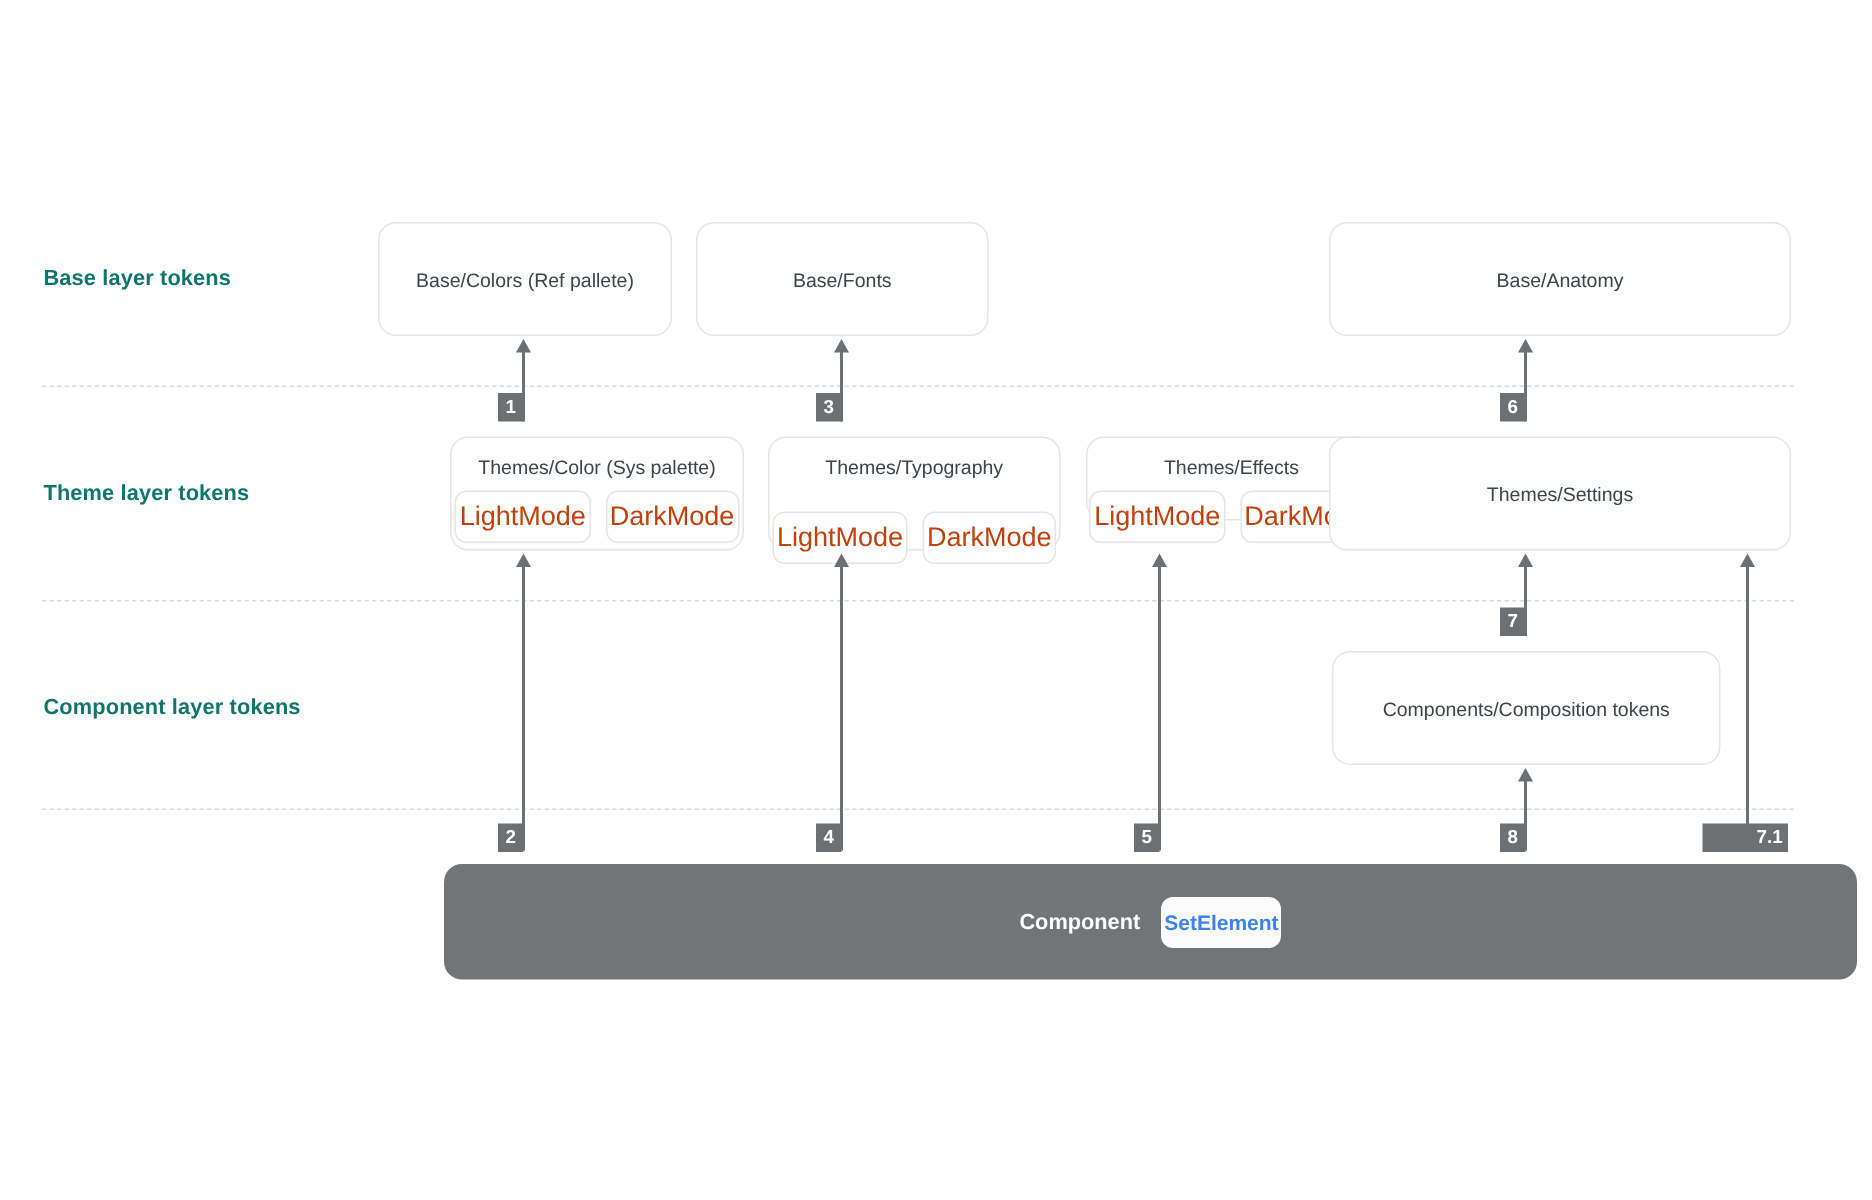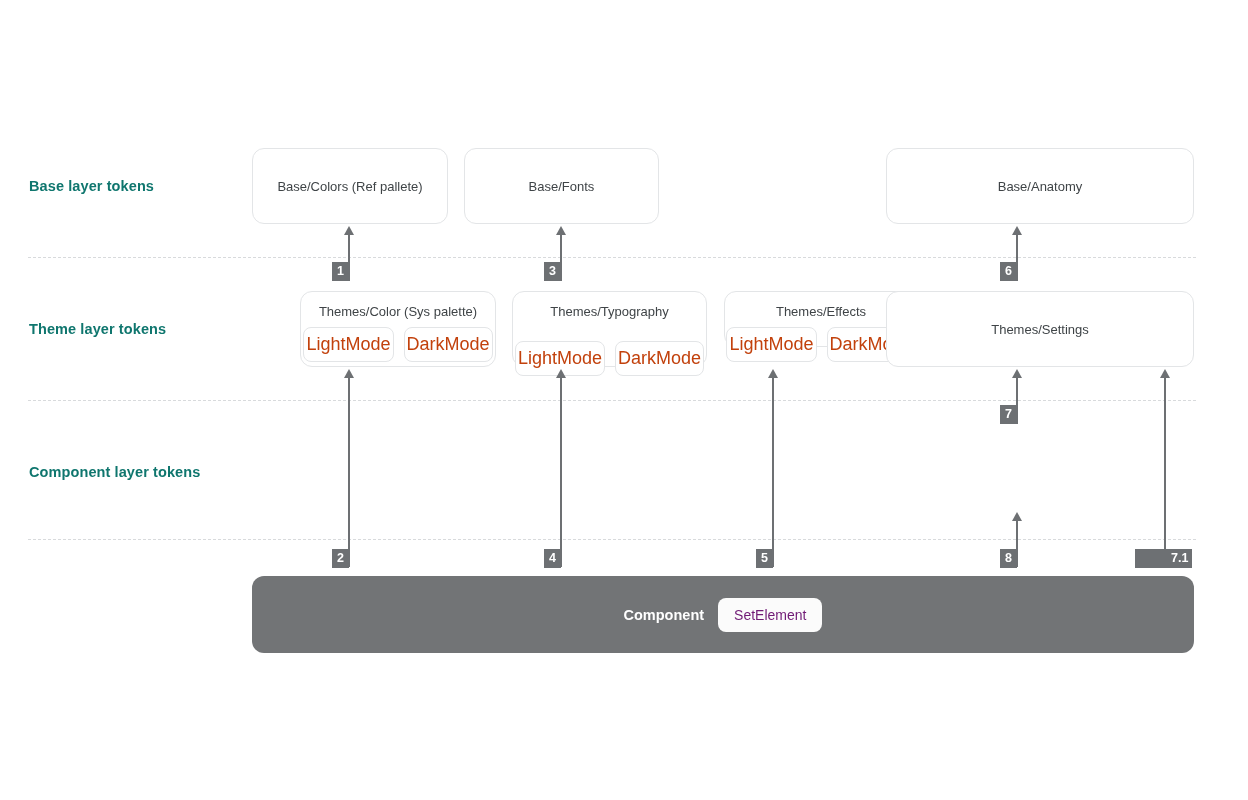--- a/index.html
+++ b/index.html
@@ -125,34 +125,35 @@
   
   .component-bar {
     position: absolute;
     box-sizing: border-box;
     background: #727476;
     border-radius: 12px;
     display: flex;
     align-items: center;
     justify-content: center;
     gap: 14px;
+    margin-left: 44px;
   }
   .component-bar-title {
     font-size: 14.5px;
     font-weight: bold;
     color: #ffffff;
     white-space: nowrap;
   }
   .component-bar-chip {
     background: #fbfbfb;
-    color: #701a75;
+    color: #3b82f6;
     font-size: 14px;
-    font-weight: normal;
+    font-weight: bold;
     border-radius: 8px;
-    padding: 9px 16px;
+    padding: 9px 2px;
     white-space: nowrap;
   }
 </style>
 </head>
 <body>
 
 <div id="canvas">
 
   <div class="row-label" style="top:186px;">Base layer tokens</div>
   <div class="row-label" style="top:329px;">Theme layer tokens</div>
@@ -195,20 +196,23 @@
     <div class="chips">
       <span class="chip">LightMode</span>
       <span class="chip">DarkMode</span>
     </div>
   </div>
 
   <div class="card" style="left:886px; top:291px; width:308px; height:76px;">
     <span class="card-label">Themes/Settings</span>
   </div>
 
+  <div class="card" style="left:888px; top:434px; width:259px; height:76px;">
+    <span class="card-label">Components/Composition tokens</span>
+  </div>
 
   <div class="arrow" style="left:348px; top:234px; height:47px;"></div>
 
   <div class="arrow" style="left:560px; top:234px; height:47px;"></div>
 
   <div class="arrow" style="left:1016px; top:234px; height:47px;"></div>
 
   <div class="arrow" style="left:348px; top:377px; height:190px;"></div>
 
   <div class="arrow" style="left:560px; top:377px; height:190px;"></div>

